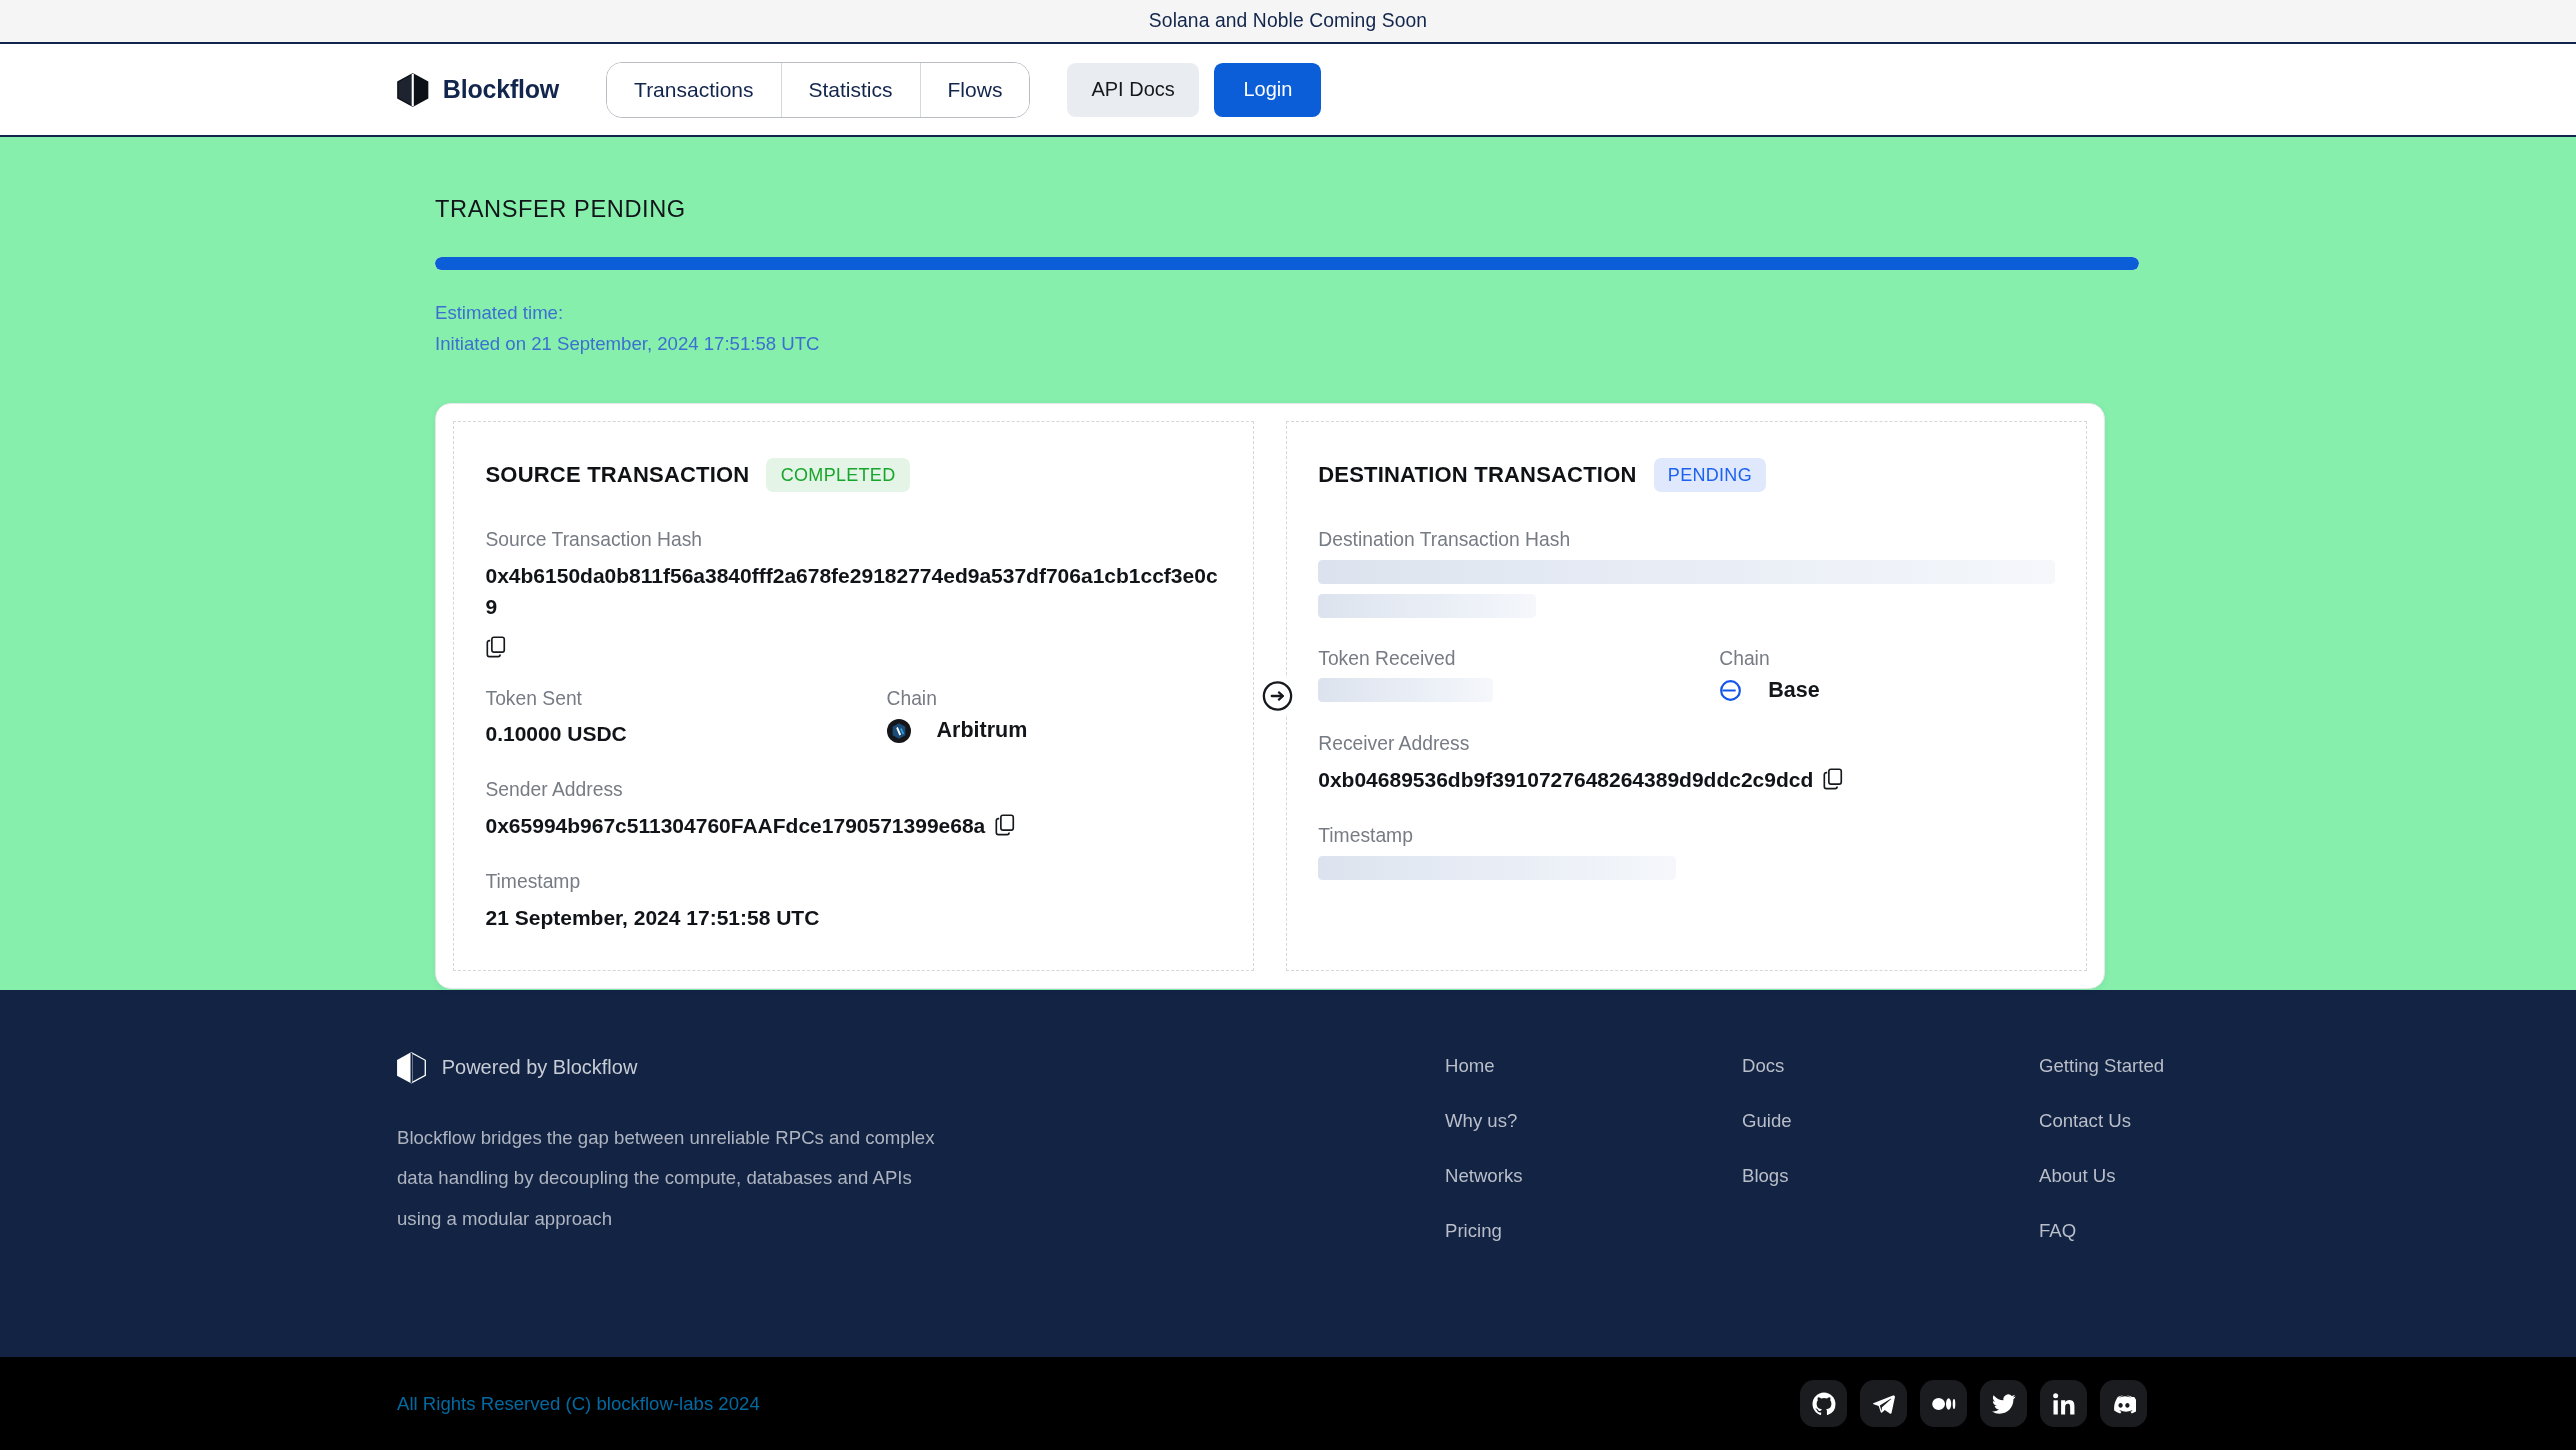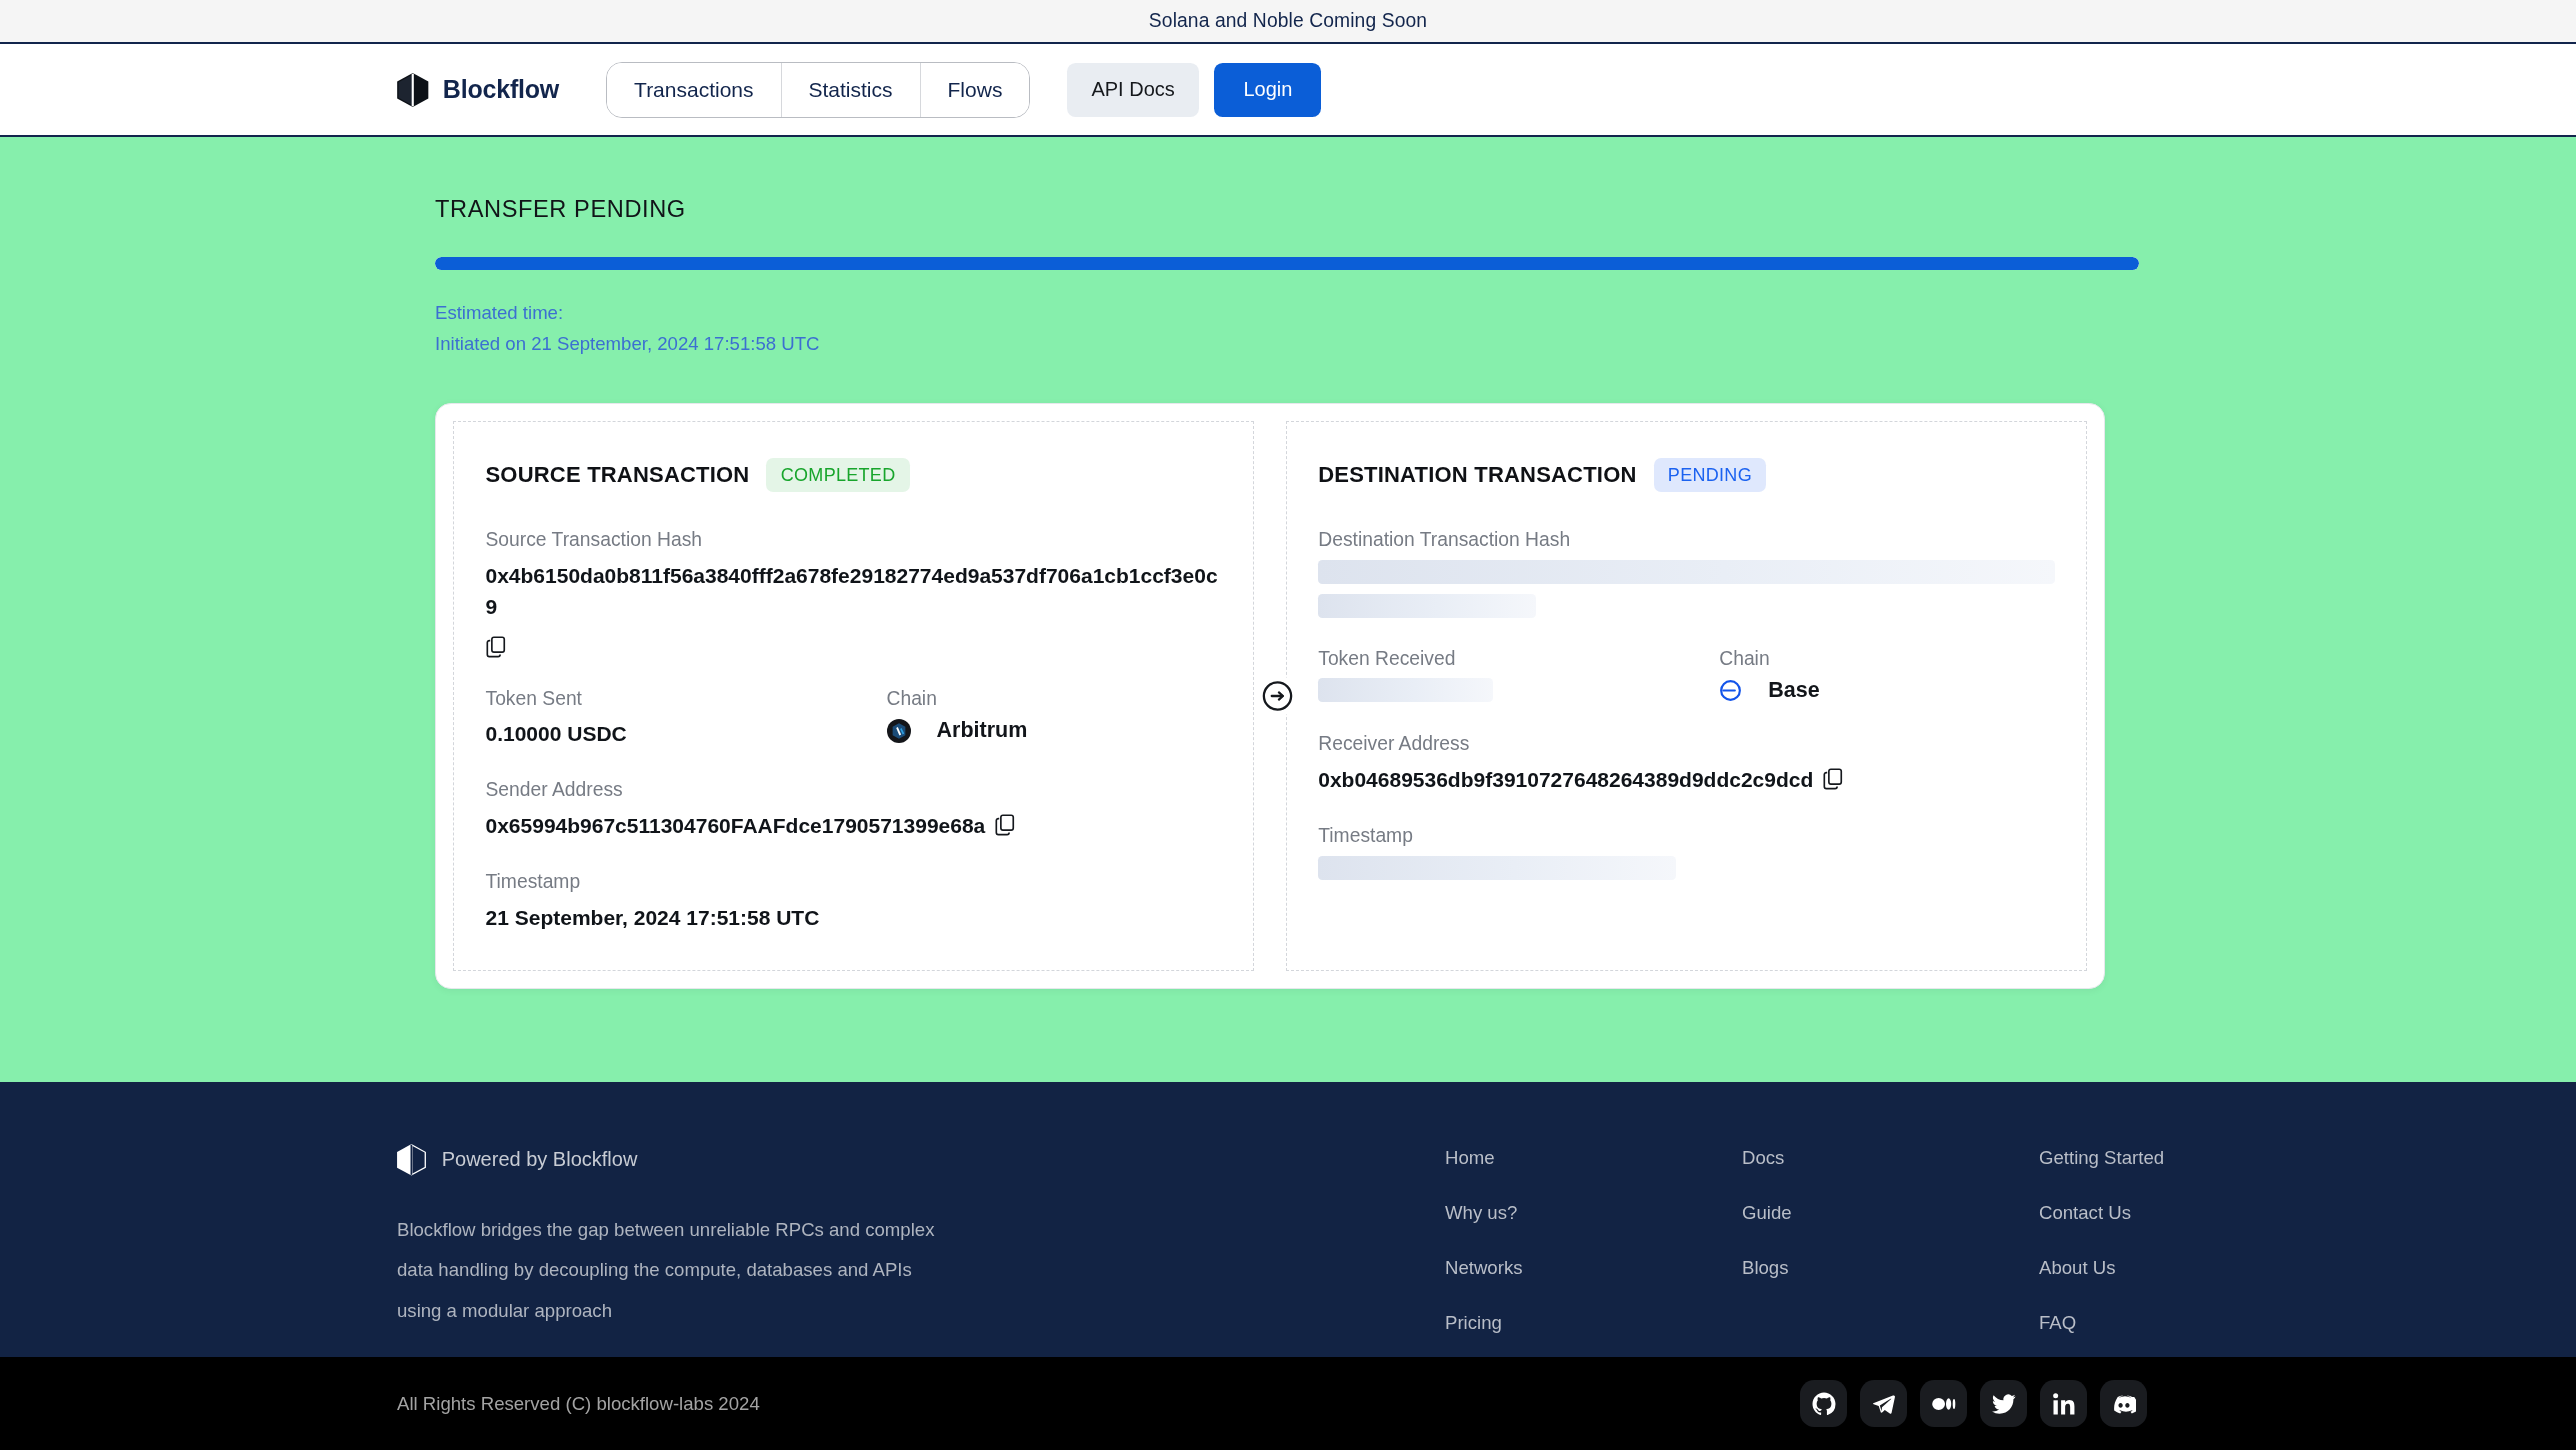--- a/index.html
+++ b/index.html
@@ -253,21 +253,21 @@
     z-index: 3;
     display: flex;
     align-items: center;
     justify-content: center;
   }
 
   
   .footer {
     background: #122344;
     flex: none;
-    height: 275px;
+    height: 367px;
     padding-left: 397px;
     padding-top: 62px;
     display: flex;
   }
   .f-left { width: 1048px; }
   .f-brandrow {
     display: flex;
     align-items: center;
     gap: 15.7px;
     margin-bottom: 34px;
@@ -294,21 +294,21 @@
   .bottombar {
     background: #000000;
     height: 93px;
     flex: none;
     display: flex;
     align-items: center;
     padding-left: 397px;
     padding-right: 429px;
     justify-content: space-between;
   }
-  .copyright { font-size: 18.6px; color: #a3a3a3; }
+  .copyright { font-size: 18.6px; color: #0369a1; }
   .socials { display: flex; gap: 13px; }
   .social {
     width: 47px;
     height: 47px;
     border-radius: 14.3px;
     background: #1a1c20;
     display: flex;
     align-items: center;
     justify-content: center;
     cursor: pointer;

